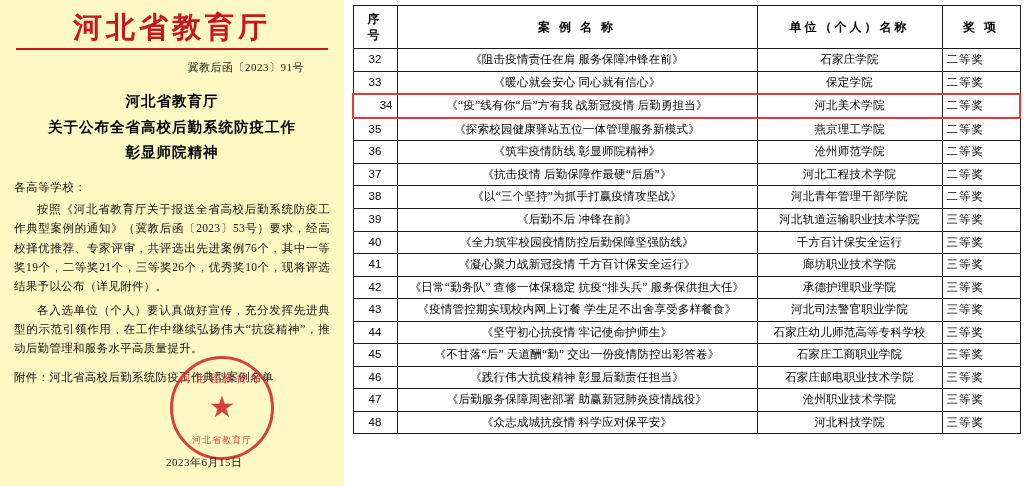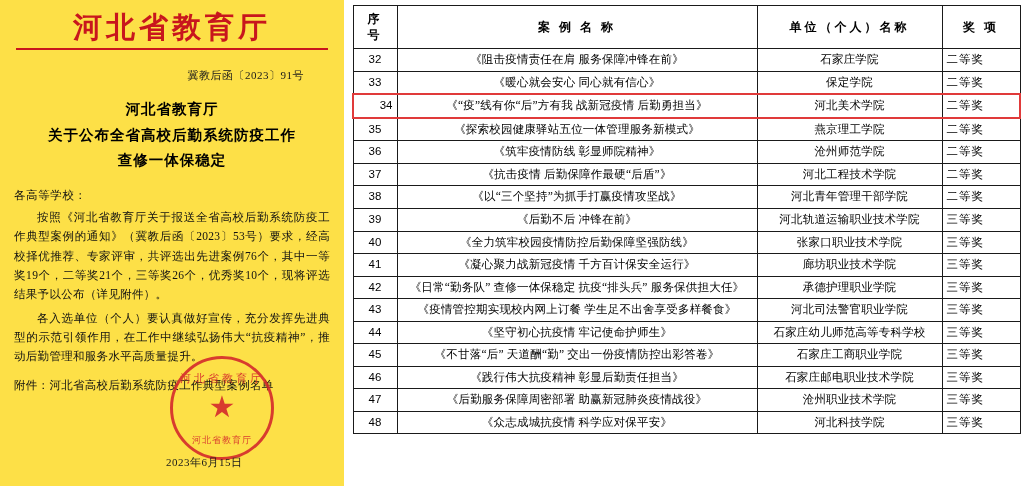--- a/index.html
+++ b/index.html
@@ -21,40 +21,40 @@
     display: flex;
   }
 
   
   .doc {
     position: relative;
     width: 344px;
     height: 486px;
     box-sizing: border-box;
     padding: 8px 14px 0 14px;
-    background: #fde047;
+    background: #fef9c3;
   }
   .doc-header {
     text-align: center;
     color: #c8161d;
     font-family: "Liberation Serif", serif;
     font-weight: bold;
     font-size: 29px;
     letter-spacing: 4px;
     line-height: 1.05;
     padding-top: 4px;
     white-space: nowrap;
   }
   .doc-rule {
     margin: 6px 2px 0 2px;
     height: 2px;
     background: #c8161d;
   }
   .doc-number {
-    margin-top: 18px;
+    margin-top: 10px;
     text-align: right;
     padding-right: 26px;
     font-family: "Liberation Serif", serif;
     font-size: 11px;
     color: #1a1a1a;
     letter-spacing: .5px;
   }
   .doc-title {
     margin-top: 14px;
     text-align: center;
@@ -200,21 +200,21 @@
 <div class="page">
 
   <div class="doc">
     <div class="doc-header">河北省教育厅</div>
     <div class="doc-rule"></div>
     <div class="doc-number">冀教后函〔2023〕91号</div>
 
     <div class="doc-title">
       <div>河北省教育厅</div>
       <div>关于公布全省高校后勤系统防疫工作</div>
-      <div>查修一体保稳定</div>
+      <div>彰显师院精神</div>
     </div>
 
     <div class="doc-salutation">各高等学校：</div>
     <div class="doc-para">按照《河北省教育厅关于报送全省高校后勤系统防疫工作典型案例的通知》（冀教后函〔2023〕53号）要求，经高校择优推荐、专家评审，共评选出先进案例76个，其中一等奖19个，二等奖21个，三等奖26个，优秀奖10个，现将评选结果予以公布（详见附件）。</div>
     <div class="doc-para">各入选单位（个人）要认真做好宣传，充分发挥先进典型的示范引领作用，在工作中继续弘扬伟大“抗疫精神”，推动后勤管理和服务水平高质量提升。</div>
     <div class="doc-attach">附件：河北省高校后勤系统防疫工作典型案例名单</div>
 
     <div class="seal-area">
       <div class="seal">
         <div class="seal-top-text">河北省教育厅</div>
@@ -286,21 +286,21 @@
           </tr>
           <tr>
             <td class="no">39</td>
             <td class="name">《后勤不后 冲锋在前》</td>
             <td class="unit">河北轨道运输职业技术学院</td>
             <td class="award">三等奖</td>
           </tr>
           <tr>
             <td class="no">40</td>
             <td class="name">《全力筑牢校园疫情防控后勤保障坚强防线》</td>
-            <td class="unit">张家口职业技术学院</td>
+            <td class="unit">千方百计保安全运行</td>
             <td class="award">三等奖</td>
           </tr>
           <tr>
             <td class="no">41</td>
             <td class="name">《凝心聚力战新冠疫情 千方百计保安全运行》</td>
             <td class="unit">廊坊职业技术学院</td>
             <td class="award">三等奖</td>
           </tr>
           <tr>
             <td class="no">42</td>

